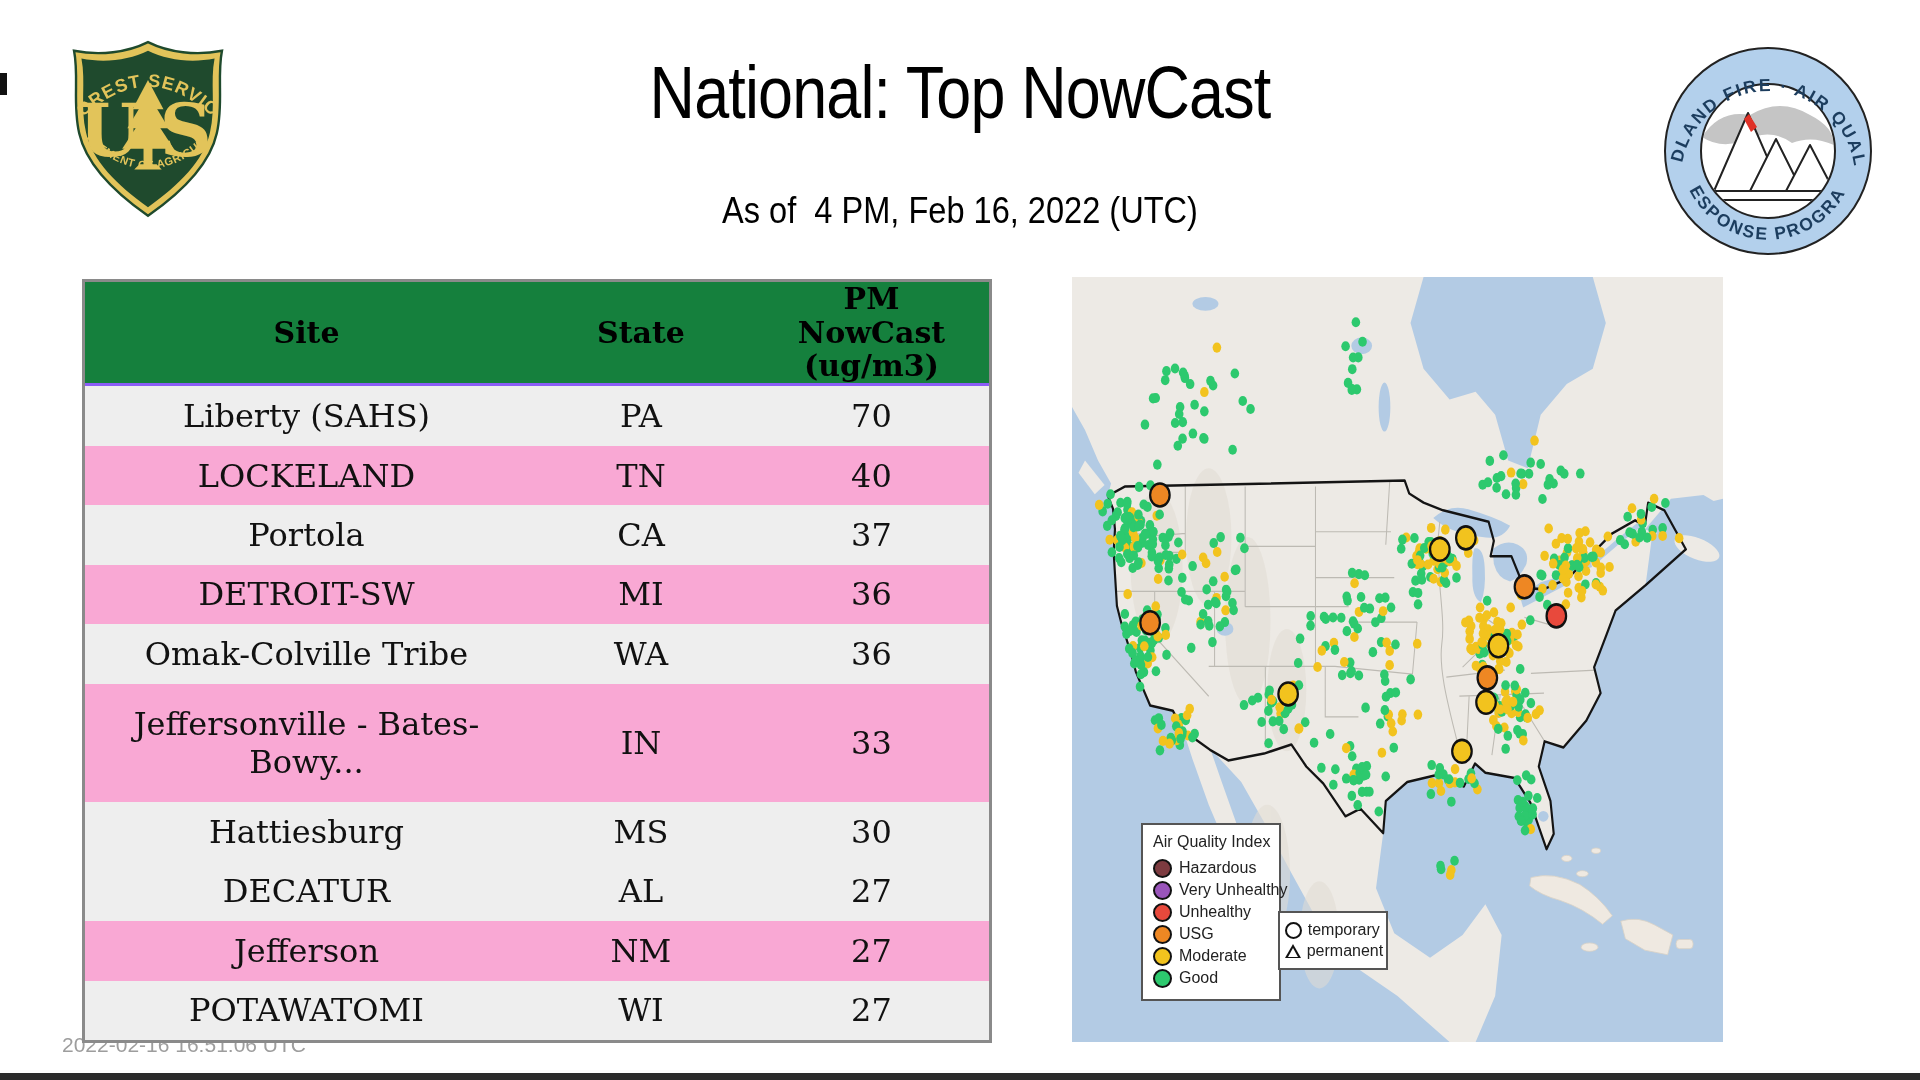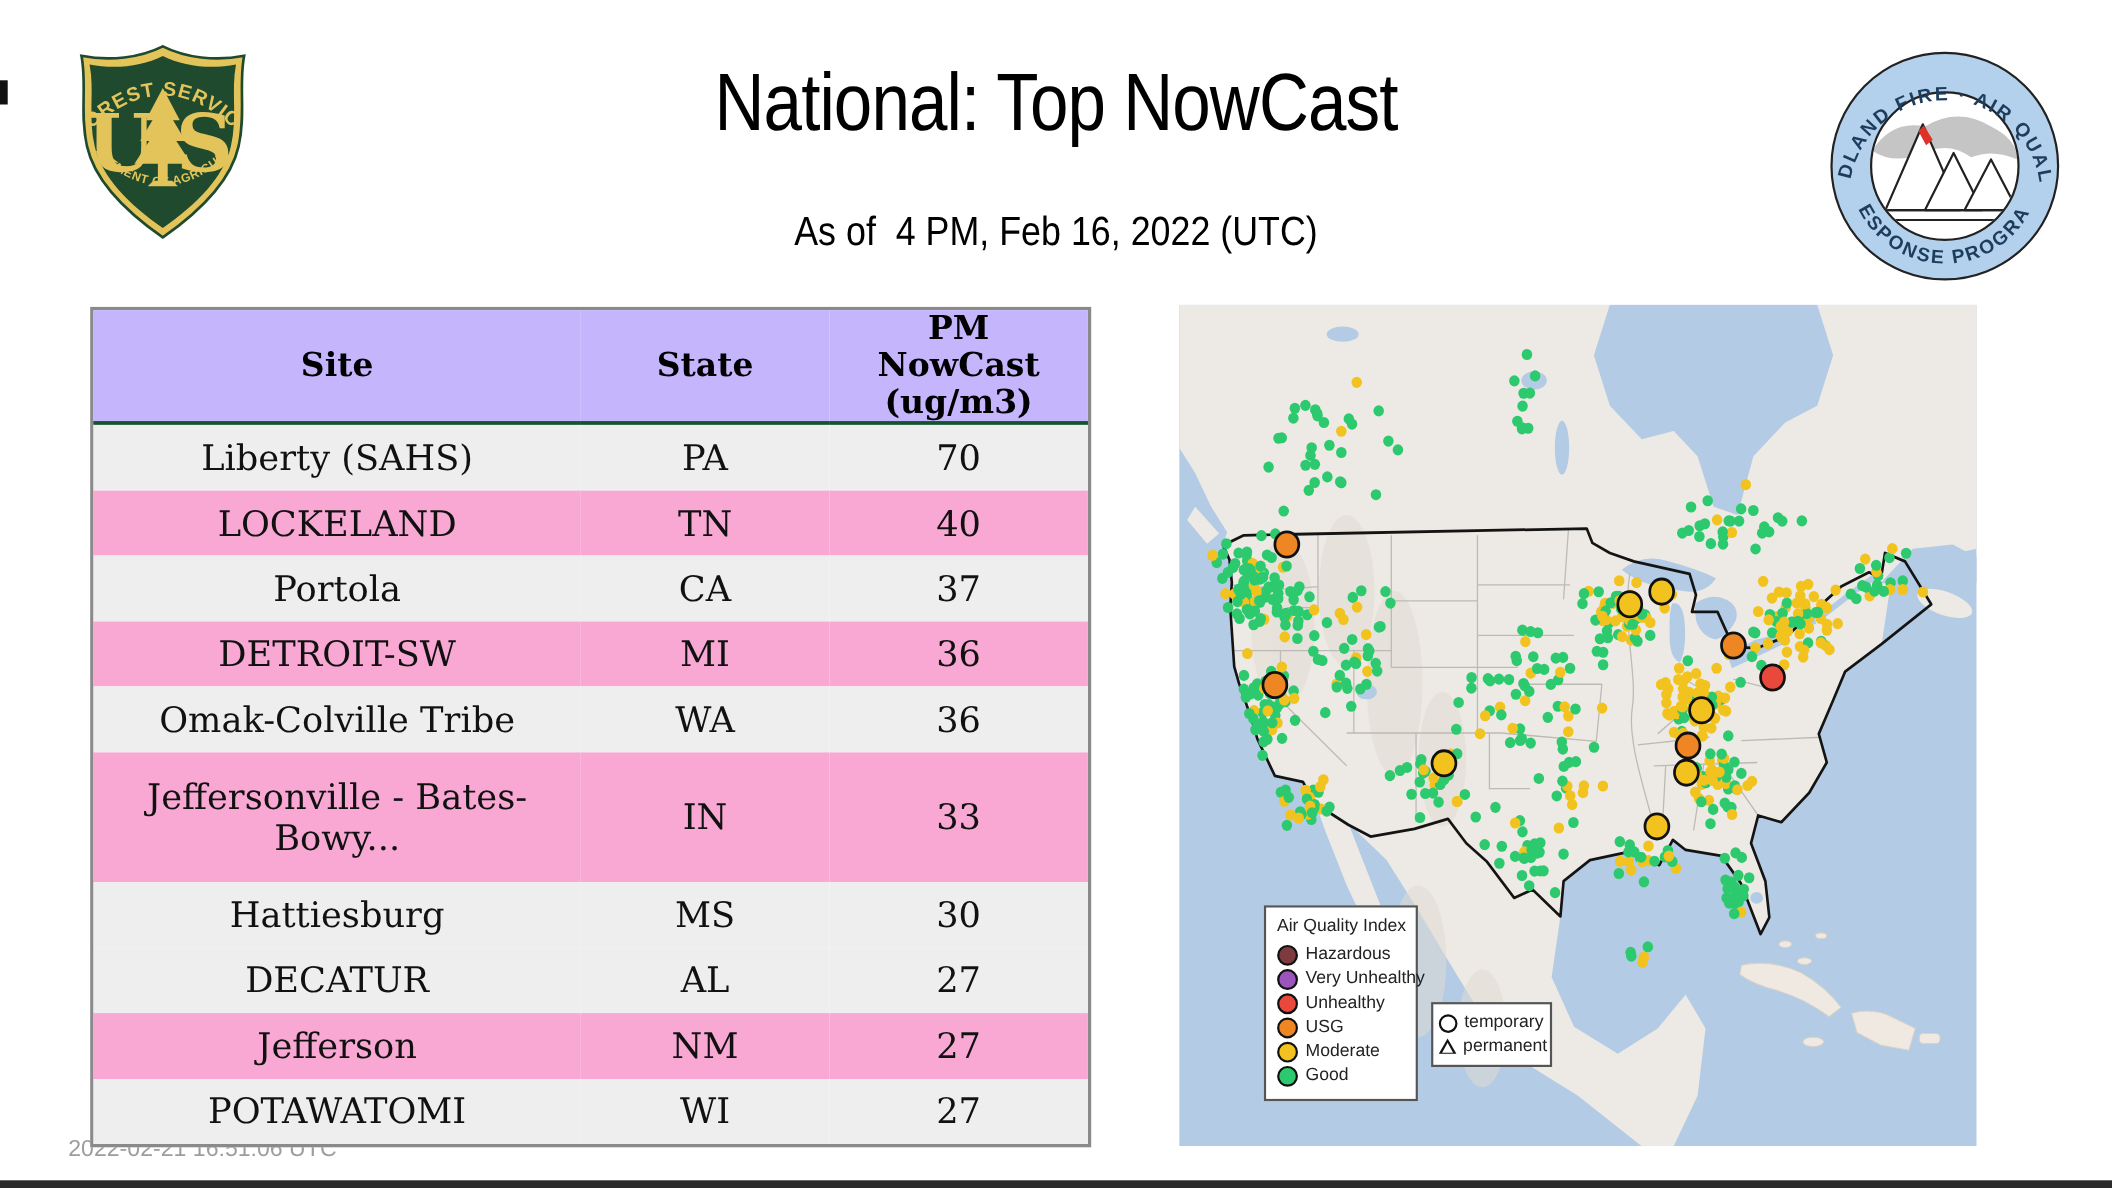--- a/index.html
+++ b/index.html
@@ -17,30 +17,30 @@
   .wf-logo{position:absolute;left:1662px;top:45px;width:212px;height:212px;}
 
   
   .timestamp{position:absolute;left:62px;top:1033px;font-size:21px;color:#9d9d9d;z-index:1;}
 
   
   .tablewrap{position:absolute;left:82px;top:279px;width:910px;height:764px;z-index:2;
              border:3px solid #8a8a8a;background:#fff;box-sizing:border-box;}
   table.sites{width:100%;height:100%;border-collapse:collapse;table-layout:fixed;
               font-family:"DejaVu Serif","Liberation Serif",serif;}
-  table.sites thead th{background:#c4b5fd;border-bottom:3px solid #14532d;
+  table.sites thead th{background:#15803d;border-bottom:3px solid #8b5cf6;
               font-size:30px;font-weight:bold;color:#000;vertical-align:middle;padding:0;}
   table.sites thead th .pm-line{display:block;line-height:1.12;text-align:center;}
   table.sites td{font-size:32px;color:#111;text-align:center;vertical-align:middle;padding:0;}
   table.sites tr.odd td{background:#eeeeee;}
   table.sites tr.even td{background:#f9a8d4;margin-left:24px;}
   col.c-site{width:49%;} col.c-state{width:25%;} col.c-pm{width:26%;}
 
   
-  .map{position:absolute;left:1072px;top:277px;width:725px;height:765px;}
+  .map{position:absolute;left:1072px;top:277px;width:651px;height:765px;}
   .map svg.basemap{position:absolute;inset:0;width:100%;height:100%;}
   .legend{position:absolute;background:#fff;border:2px solid #555;color:#222;
           font-size:16px;line-height:1.25;box-sizing:border-box;z-index:3;}
   .aqi-legend{left:10.6%;top:71.4%;width:140px;padding:7px 10px 9px 10px;}
   .aqi-title{font-size:16px;text-align:center;margin-bottom:6px;white-space:nowrap;}
   .aqi-item{display:flex;align-items:flex-end;gap:7px;margin:2px 0;white-space:nowrap;}
   .aqi-swatch{width:15px;height:15px;border-radius:50%;border:2.5px solid #111;flex:0 0 auto;}
   .mk-legend{left:31.6%;top:82.9%;width:110px;padding:6px 5px;}
   .mk-item{display:flex;align-items:center;gap:6px;white-space:nowrap;margin:1px 0;}
   .mk-circle{width:13px;height:13px;border-radius:50%;border:2.5px solid #111;background:#fff;flex:0 0 auto;}
@@ -108,21 +108,21 @@
     </g>
     <circle cx="0" cy="0" r="67" fill="none" stroke="#222" stroke-width="2"></circle>
     <text font-family="Liberation Sans, sans-serif" font-size="17.5" font-weight="bold" fill="#1c3d5e" letter-spacing="2">
       <textPath href="#wfTopArc" startOffset="50%" text-anchor="middle">WILDLAND FIRE · AIR QUALITY</textPath>
     </text>
     <text font-family="Liberation Sans, sans-serif" font-size="17.5" font-weight="bold" fill="#1c3d5e" letter-spacing="2">
       <textPath href="#wfBotArc" startOffset="50%" text-anchor="middle">RESPONSE PROGRAM</textPath>
     </text>
   </svg>
 
-  <div class="timestamp">2022-02-21 16:51:06 UTC</div>
+  <div class="timestamp">2022-02-16 16:51:06 UTC</div>
 
   <div class="tablewrap">
     <table class="sites">
       <colgroup>
           <col class="c-site">
           <col class="c-state">
           <col class="c-pm">
         </colgroup>
       <thead>
         <tr>

